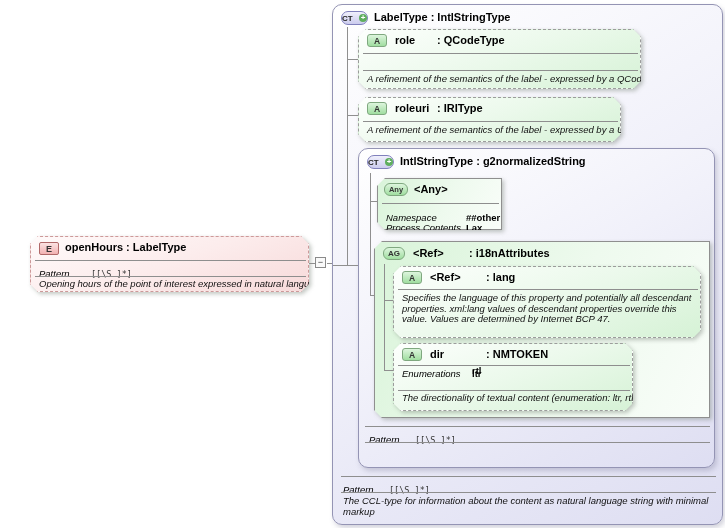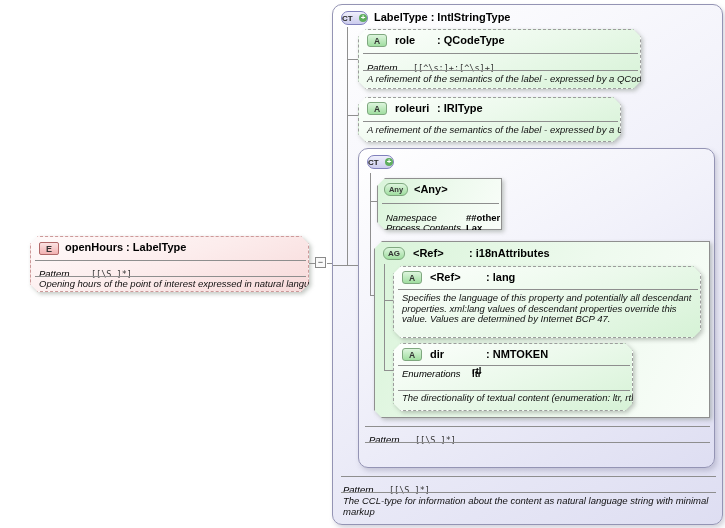--- a/index.html
+++ b/index.html
@@ -94,23 +94,20 @@
 
     <div class="dropw" style="left:25px;top:24px;width:283px;height:60px;">
       <div class="fillbox cut8 greenDash">
         <div class="badge b-a" style="left:8px;top:4px;">
           <span>A</span>
         </div>
         <div class="abs hname" style="left:36px;top:4px;">
           <span class="nm">role</span><span>: QCodeType</span>
         </div>
         <div class="sep" style="left:4px;top:23px;width:275px;"></div>
-        <div class="abs" style="left:8px;top:27px;">
-          <span class="lblb" style="min-width:46px;">Pattern</span><span class="pval">[[^\s:]+:[^\s]+]</span>
-        </div>
         <div class="sep" style="left:4px;top:40px;width:275px;"></div>
         <div class="abs ann nowrap" style="left:8px;top:44px;">A refinement of the semantics of the label - expressed by a QCode</div>
       </div>
     </div>
 
     <div class="dropw" style="left:25px;top:92px;width:263px;height:45px;">
       <div class="fillbox cut8 greenDash">
         <div class="badge b-a" style="left:8px;top:4px;">
           <span>A</span>
         </div>
@@ -121,20 +118,21 @@
         <div class="abs ann nowrap" style="left:8px;top:27px;">A refinement of the semantics of the label - expressed by a URI</div>
       </div>
     </div>
 
     <div class="ctbox" style="left:25px;top:143px;width:357px;height:320px;">
 
       <div class="badge b-ct" style="left:8px;top:6px;">
         <span>CT</span>
           <span class="plus">+</span>
       </div>
+      <div class="abs hname" style="left:41px;top:6px;">IntlStringType : g2normalizedString</div>
 
       <div class="tl" style="left:11px;top:24px;width:1px;height:123px;"></div>
       <div class="tl" style="left:11px;top:52px;width:7px;height:1px;"></div>
       <div class="tl" style="left:11px;top:146px;width:4px;height:1px;"></div>
 
       <div class="dropw" style="left:18px;top:29px;width:125px;height:52px;">
         <div class="fillbox cutL greenSolid">
           <div class="badge b-any" style="left:6px;top:4px;text-align:center;">
             <span>Any</span>
           </div>

